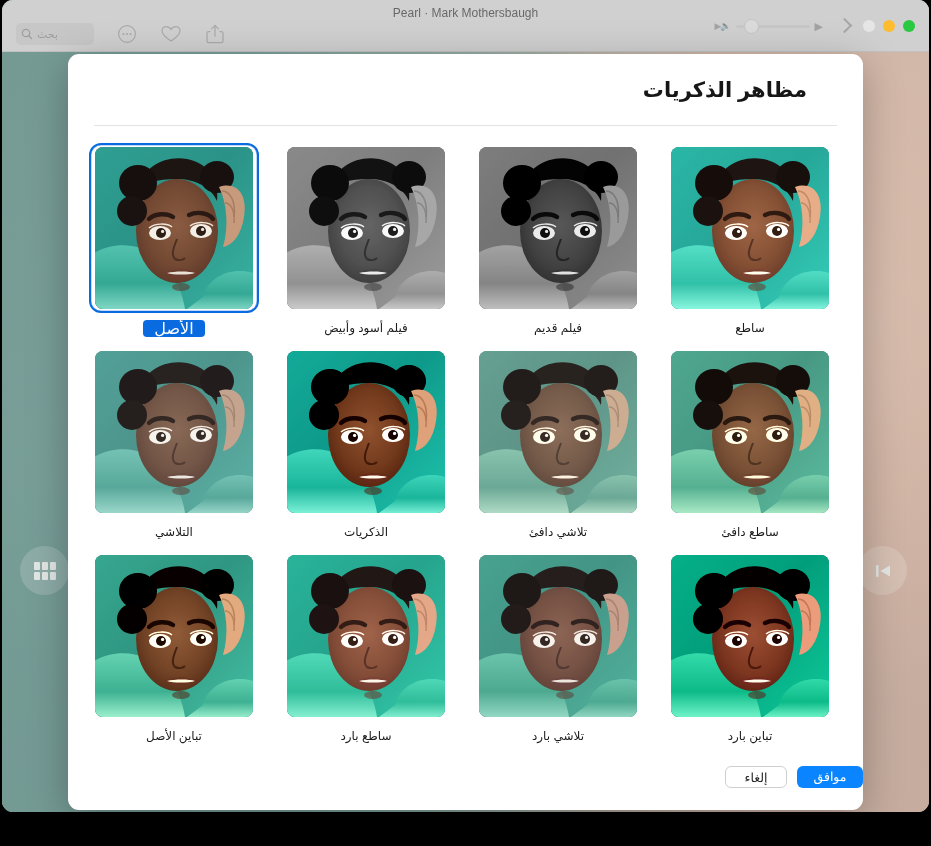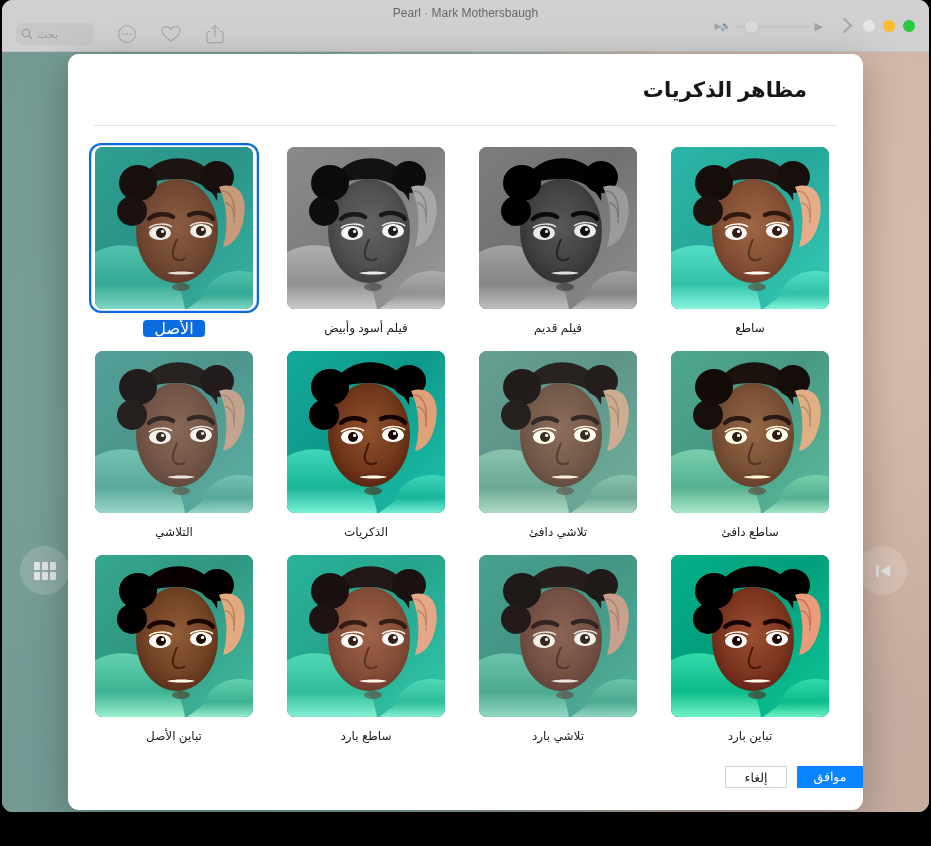--- a/index.html
+++ b/index.html
@@ -297,21 +297,21 @@
     align-items: center;
     justify-content: flex-start;
     flex-direction: row-reverse;
     gap: 10px;
     padding: 0 0 8px 0;
     direction: ltr;
     padding-left: 12px;
   }
   .btn {
     font-size: 12.5px;
-    border-radius: 1px;
+    border-radius: 6px;
     padding: 0 16px;
     height: 22px;
     line-height: 22px;
     cursor: default;
     white-space: nowrap;
   }
   .btn-primary {
     background: #0a84ff;
     color: #ffffff;
     border: none;

